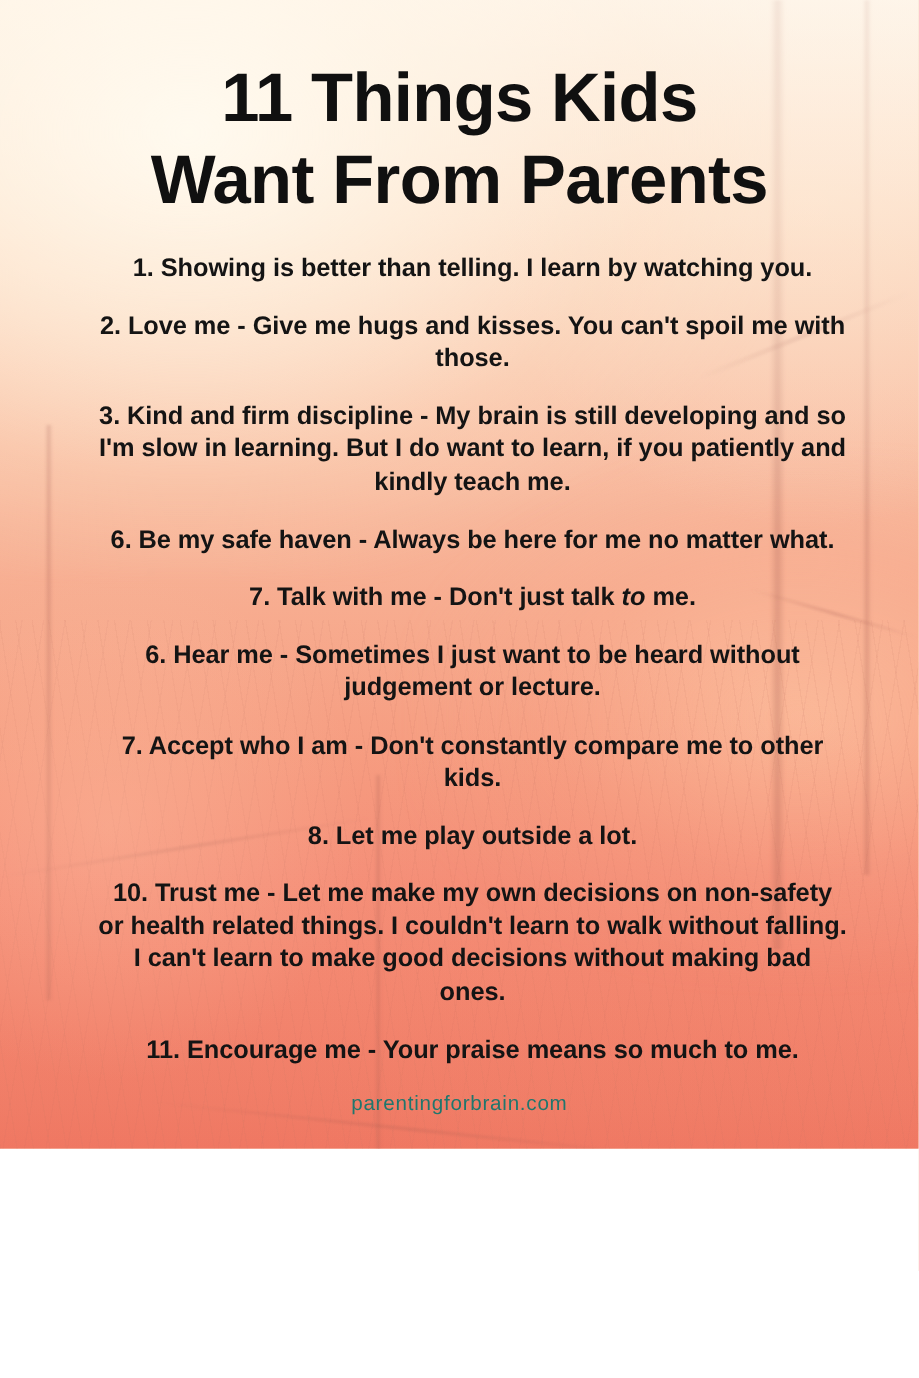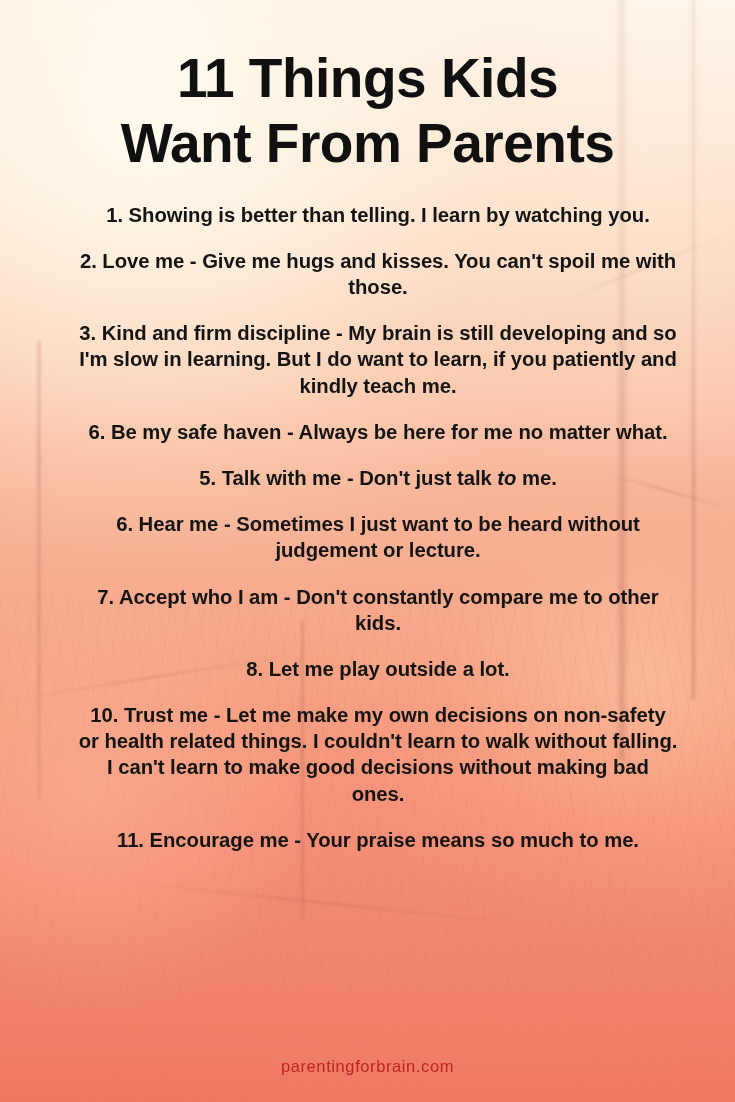--- a/index.html
+++ b/index.html
@@ -8,21 +8,21 @@
   }
   body {
     width: 735px;
     height: 1102px;
     font-family: "Liberation Sans", sans-serif;
     overflow: hidden;
   }
   .poster {
     position: relative;
     width: 735px;
-    height: 1102px;
+    height: 919px;
     overflow: hidden;
     background: #f9cdb4;
   }
   
   .bg-base {
     position: absolute;
     inset: 0;
     background:
       linear-gradient(to bottom,
         #fdf2e6 0%,
@@ -128,21 +128,21 @@
   }
   .item em {
     font-style: italic;
   }
   .footer {
     position: absolute;
     bottom: 26px;
     left: 0;
     width: 100%;
     text-align: center;
-    color: #b91c1c;
+    color: #0f766e;
     font-size: 16.5px;
     letter-spacing: 0.6px;
     opacity: 0.92;
   }
 </style>
 </head>
 <body>
 
 <div class="poster">
 
@@ -169,21 +169,21 @@
       <span class="title-line">11 Things Kids</span>
       <span class="title-line">Want From Parents</span>
     </h1>
 
     <ul class="list">
       <li class="item">1. Showing is better than telling. I learn by watching you.</li>
       <li class="item">2. Love me - Give me hugs and kisses. You can't spoil me with those.</li>
       <li class="item">3. Kind and firm discipline - My brain is still developing and so I'm slow in learning. But I do want to learn, if you patiently and kindly teach me.</li>
       <li class="item">6. Be my safe haven - Always be here for me no matter what.</li>
       <li class="item">
-        <span>5. Talk with me - Don't just talk </span><em>to</em><span> me.</span>
+        <span>7. Talk with me - Don't just talk </span><em>to</em><span> me.</span>
       </li>
       <li class="item">6. Hear me - Sometimes I just want to be heard without judgement or lecture.</li>
       <li class="item">7. Accept who I am - Don't constantly compare me to other kids.</li>
       <li class="item">8. Let me play outside a lot.</li>
       <li class="item">10. Trust me - Let me make my own decisions on non-safety or health related things. I couldn't learn to walk without falling. I can't learn to make good decisions without making bad ones.</li>
       <li class="item">11. Encourage me - Your praise means so much to me.</li>
     </ul>
 
   </div>
 

